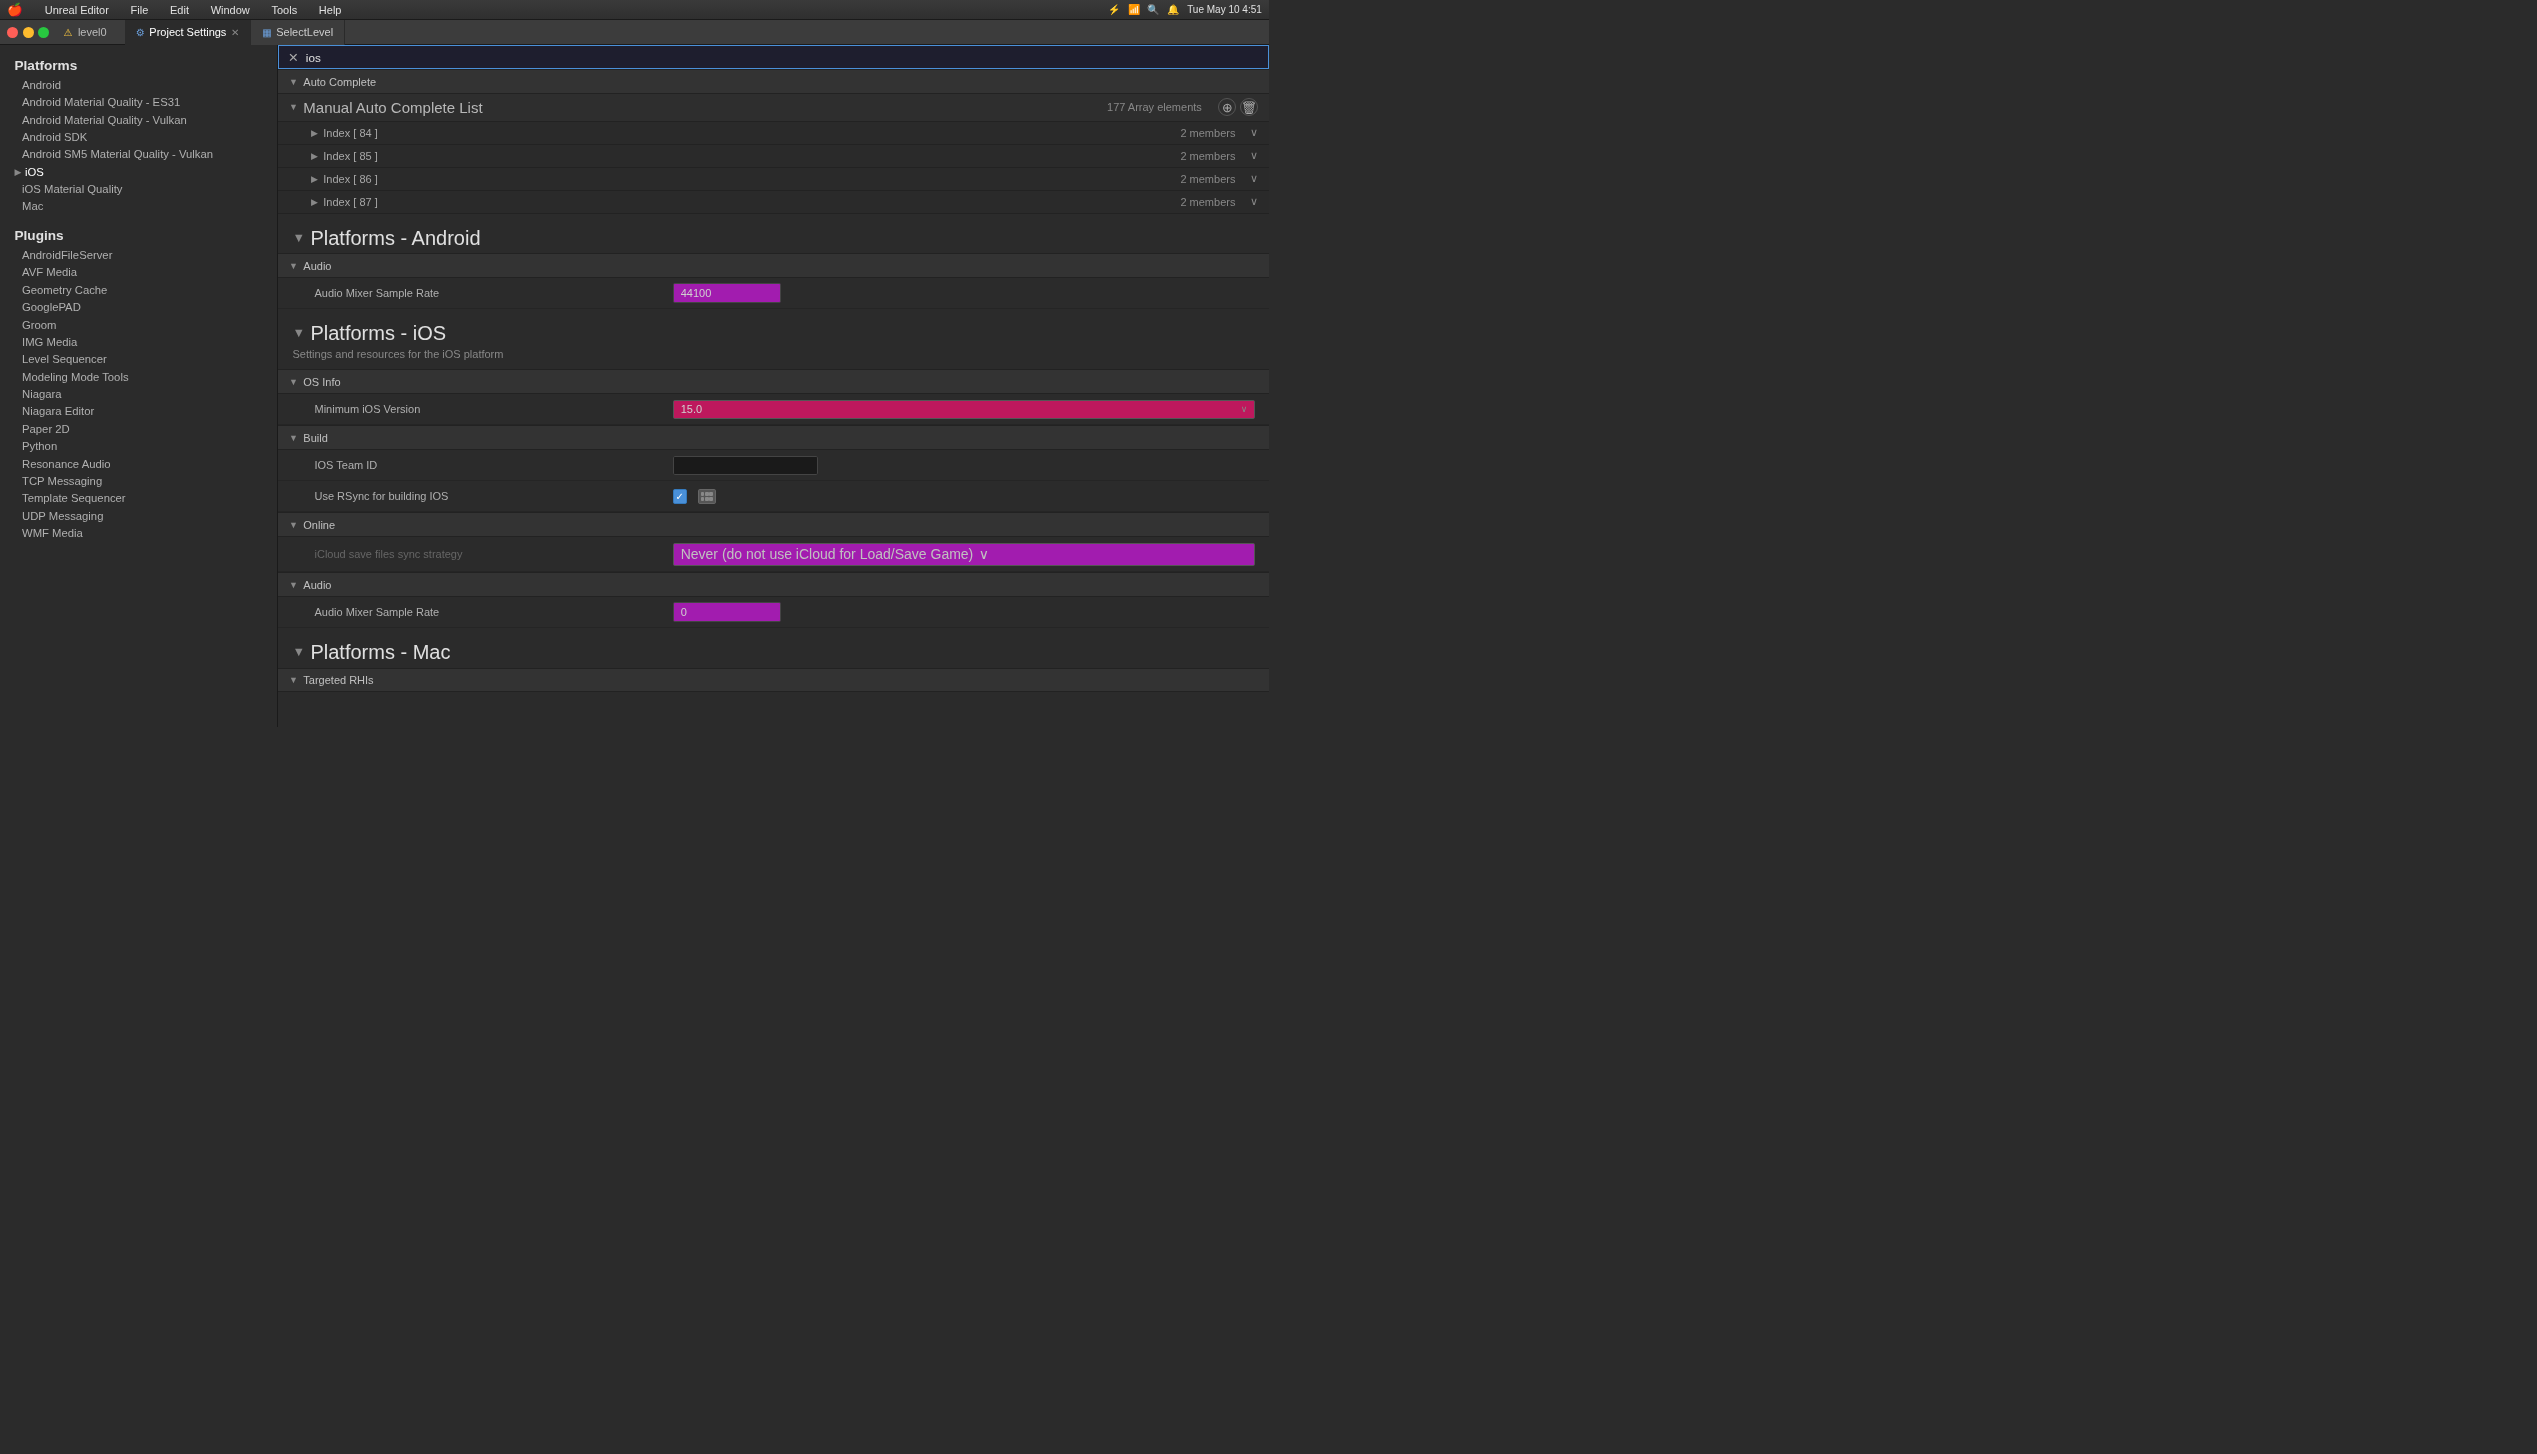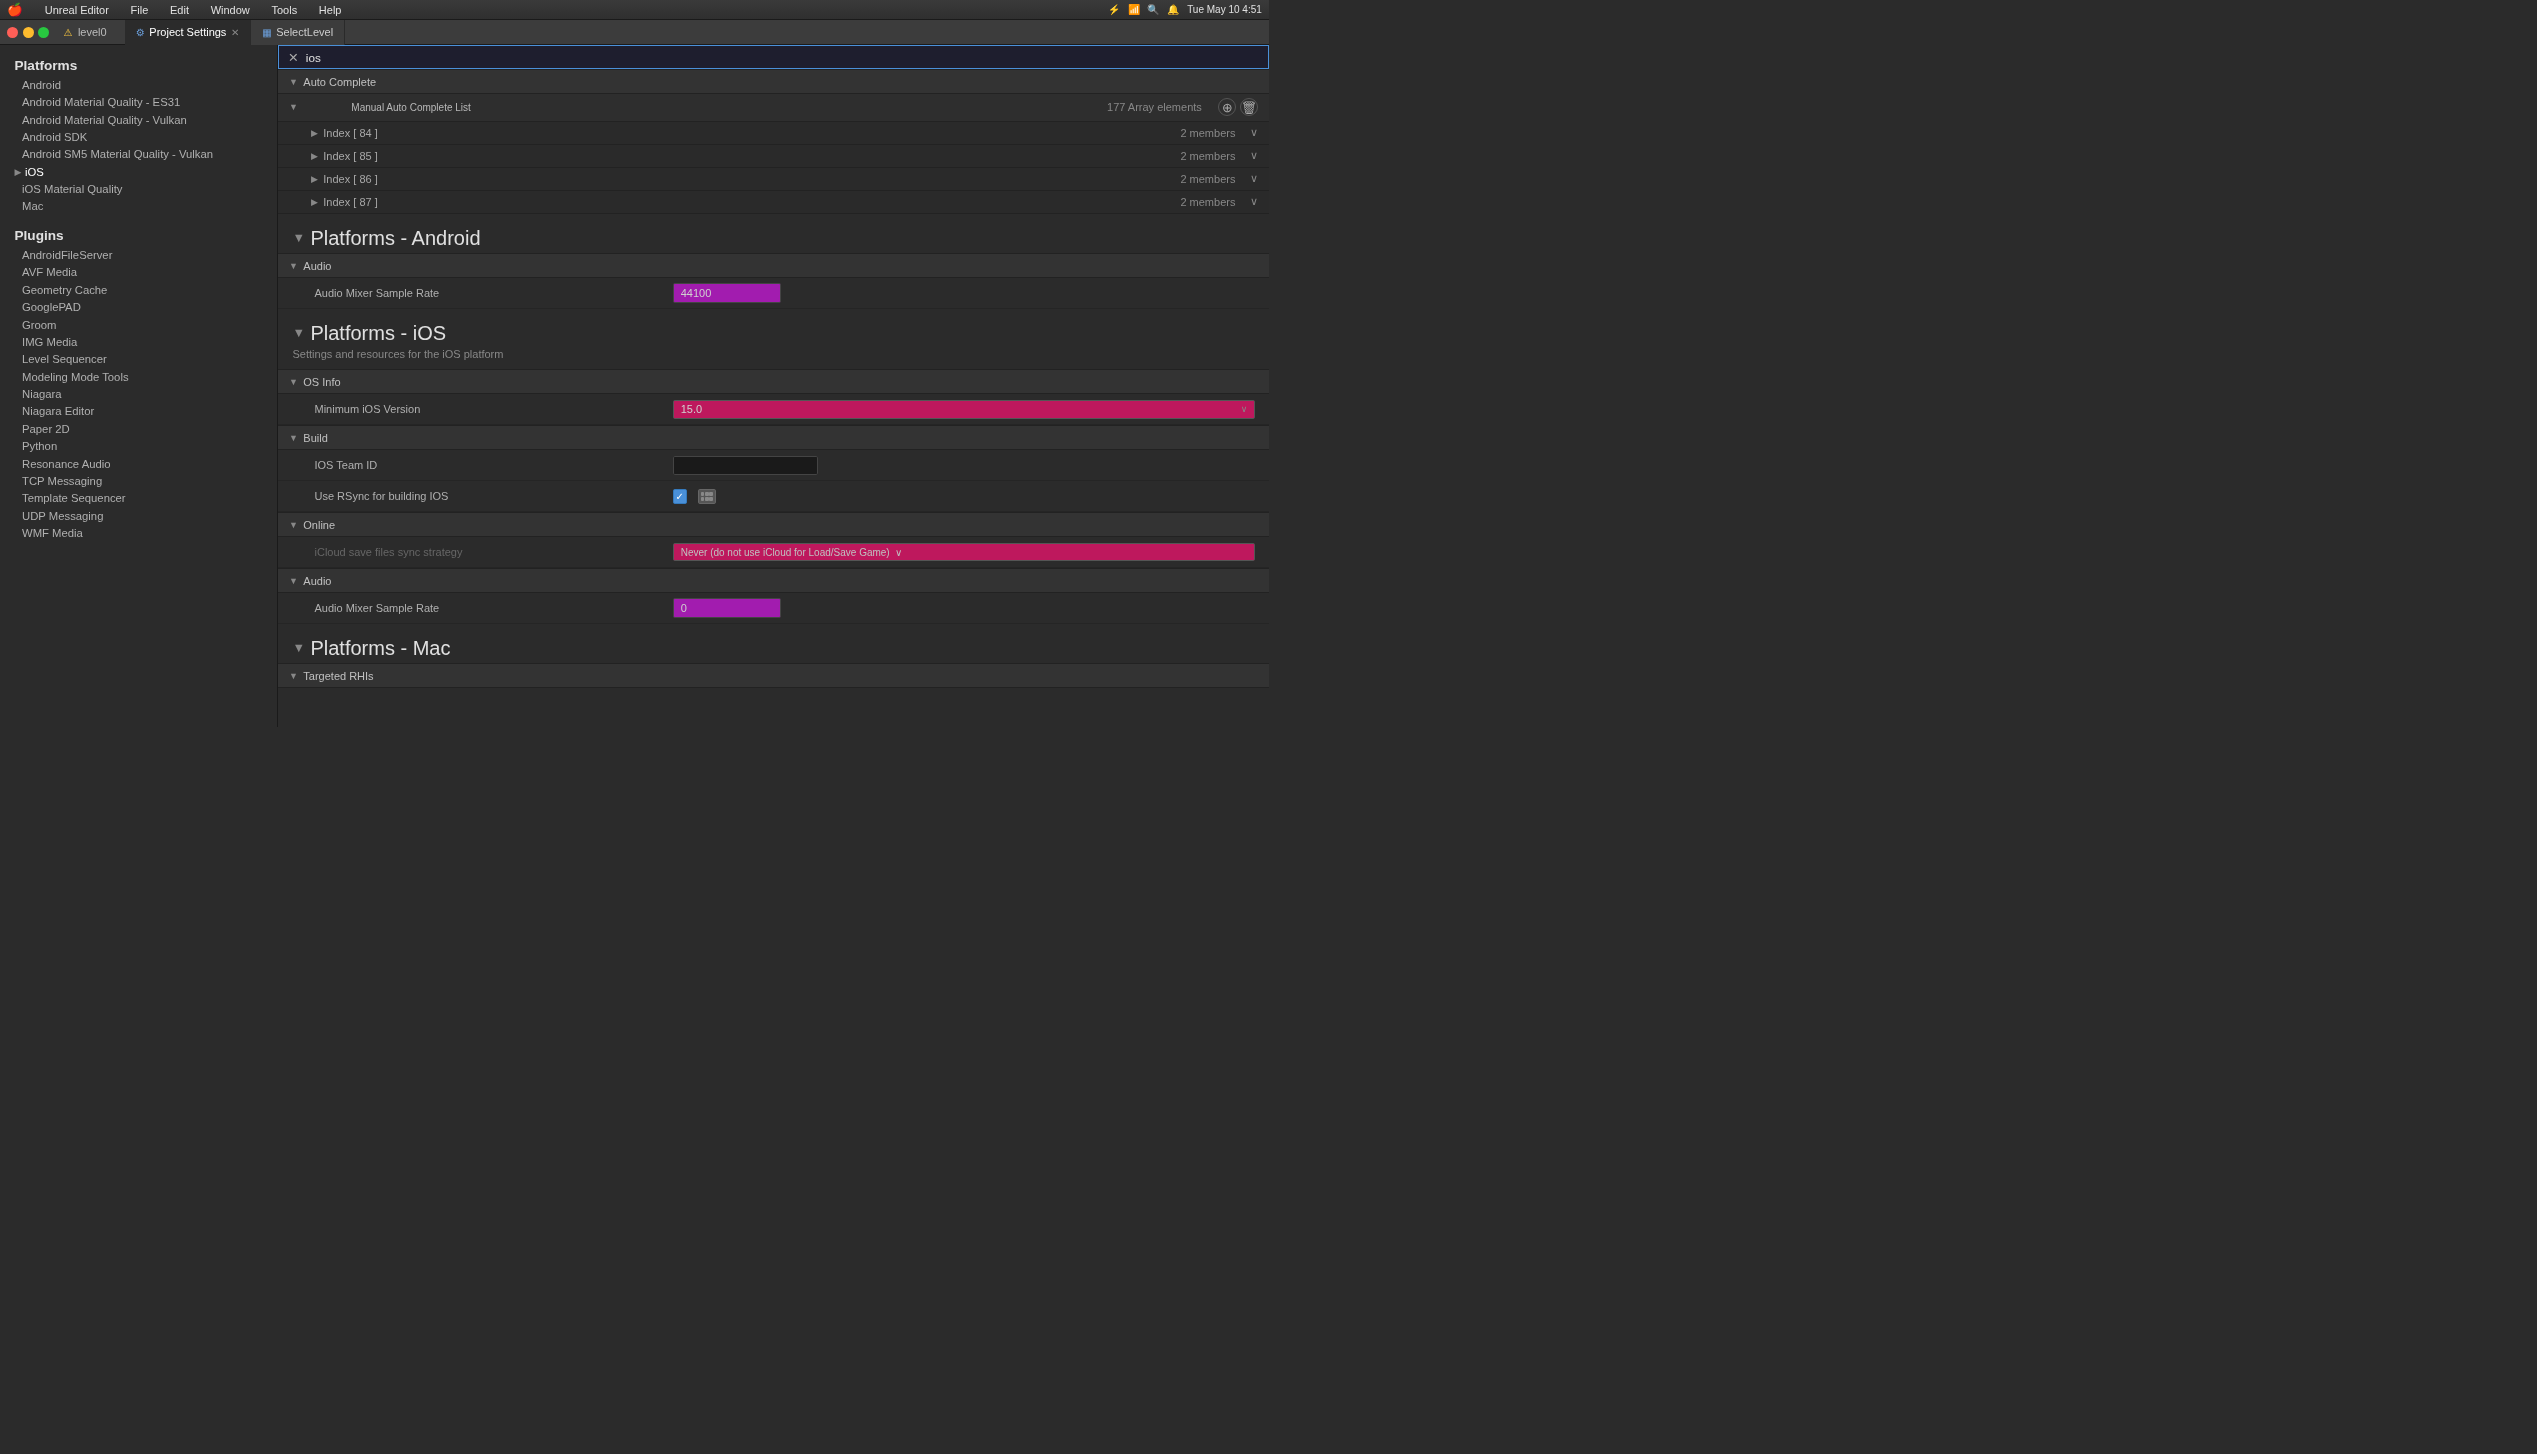--- a/index.html
+++ b/index.html
@@ -258,21 +258,21 @@
 
     
     .array-header {
       display: flex;
       align-items: center;
       padding: 4.5px 11px;
       background: #2e2e2e;
       border-bottom: 0.9px solid #222;
     }
     .array-toggle { color: #888; font-size: 9px; margin-right: 5.4px; cursor: pointer; }
-    .array-label { color: #b8b8b8; font-size: 10px; flex: 1; margin-left: 48px; }
+    .array-label { color: #b8b8b8; font-size: 15px; flex: 1; }
     .array-count { color: #888; font-size: 11px; margin-right: 13px; }
     .array-btn { 
       background: none; 
       border: 0.9px solid #555; 
       color: #aaa; 
       width: 18px; height: 18px; 
       border-radius: 50%; 
       cursor: pointer; 
       font-size: 12.7px; 
       display: flex; align-items: center; justify-content: center;
@@ -315,27 +315,27 @@
       padding: 1.8px;
       cursor: pointer;
       margin-left: 5.4px;
     }
     .grid-cell { background: #888; border-radius: 0.9px; }
 
     
     .never-dropdown {
       display: flex;
       align-items: flex-end;
-      background: #be185d;
+      background: #a21caf;
       border: 0.9px solid #555;
       padding: 2.7px 7.2px;
       border-radius: 1.8px;
       cursor: pointer;
       gap: 5.4px;
-      font-size: 10px;
+      font-size: 14px;
       color: #c0c0c0;
     }
 
     .text-input-field {
       background: #1a1a1a;
       border: 0.9px solid #444;
       color: #888;
       padding: 2.7px 7.2px;
       font-size: 11px;
       width: 145px;

